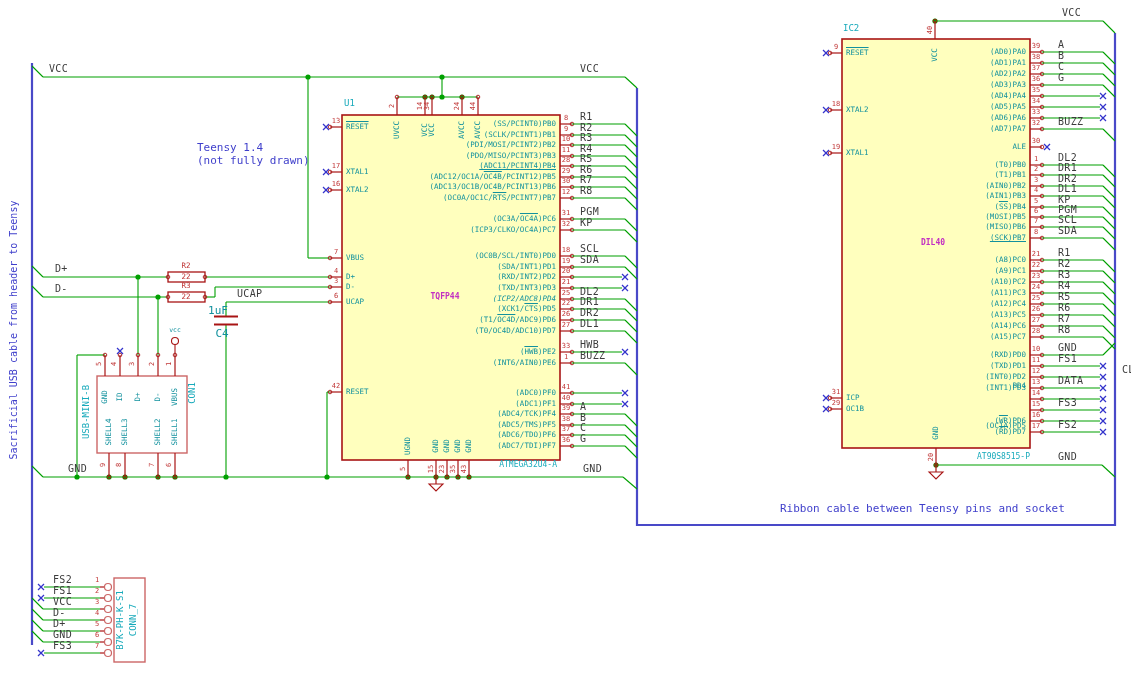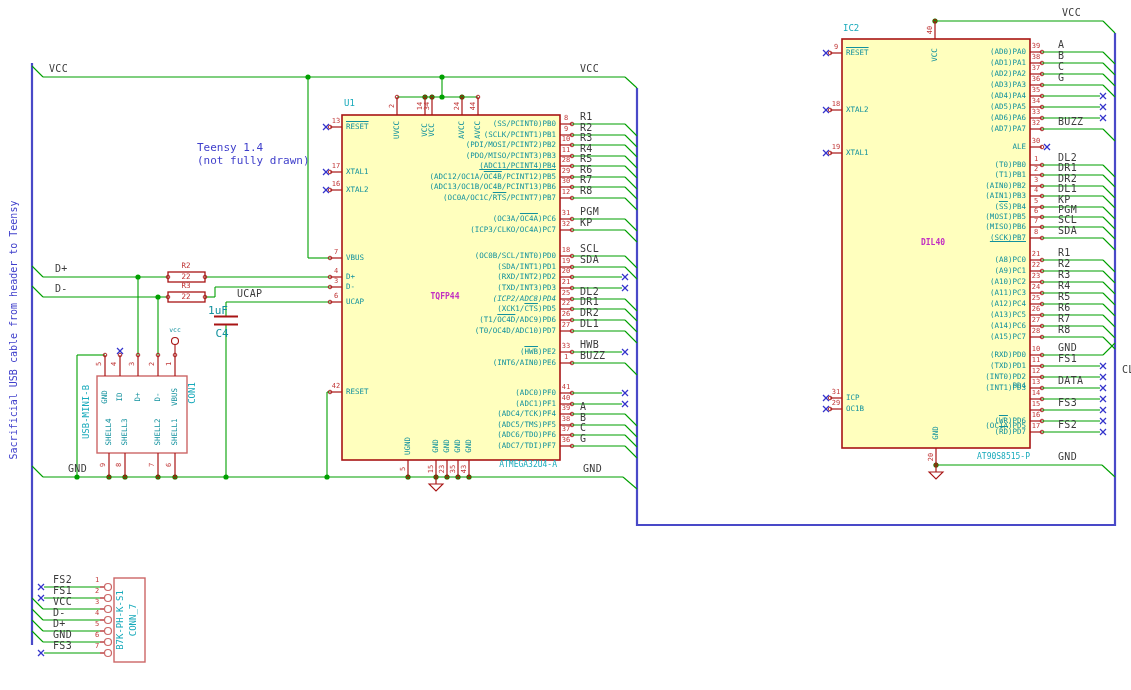--- a/index.html
+++ b/index.html
@@ -741,13 +741,14 @@
       <div class="t pnum ctr" style="left: 97px; top: 621px;">5</div>
       <div class="t lbl" style="left: 53px; top: 619px;">D+</div>
       <div class="t pnum ctr" style="left: 97px; top: 632px;">6</div>
       <div class="t lbl" style="left: 53px; top: 630px;">GND</div>
       <div class="t pnum ctr" style="left: 97px; top: 643px;">7</div>
       <div class="t lbl" style="left: 53px; top: 641px;">FS3</div>
     </div>
   <div class="note vert t" style="left:14px;top:330px;font-size:10px;">Sacrificial USB cable from header to Teensy</div>
   <div class="note" style="left:197px;top:141px;">Teensy 1.4</div>
   <div class="note" style="left:197px;top:154px;">(not fully drawn)</div>
+  <div class="note" style="left:780px;top:502px;">Ribbon cable between Teensy pins and socket</div>
 </div>
 
 </body></html>

